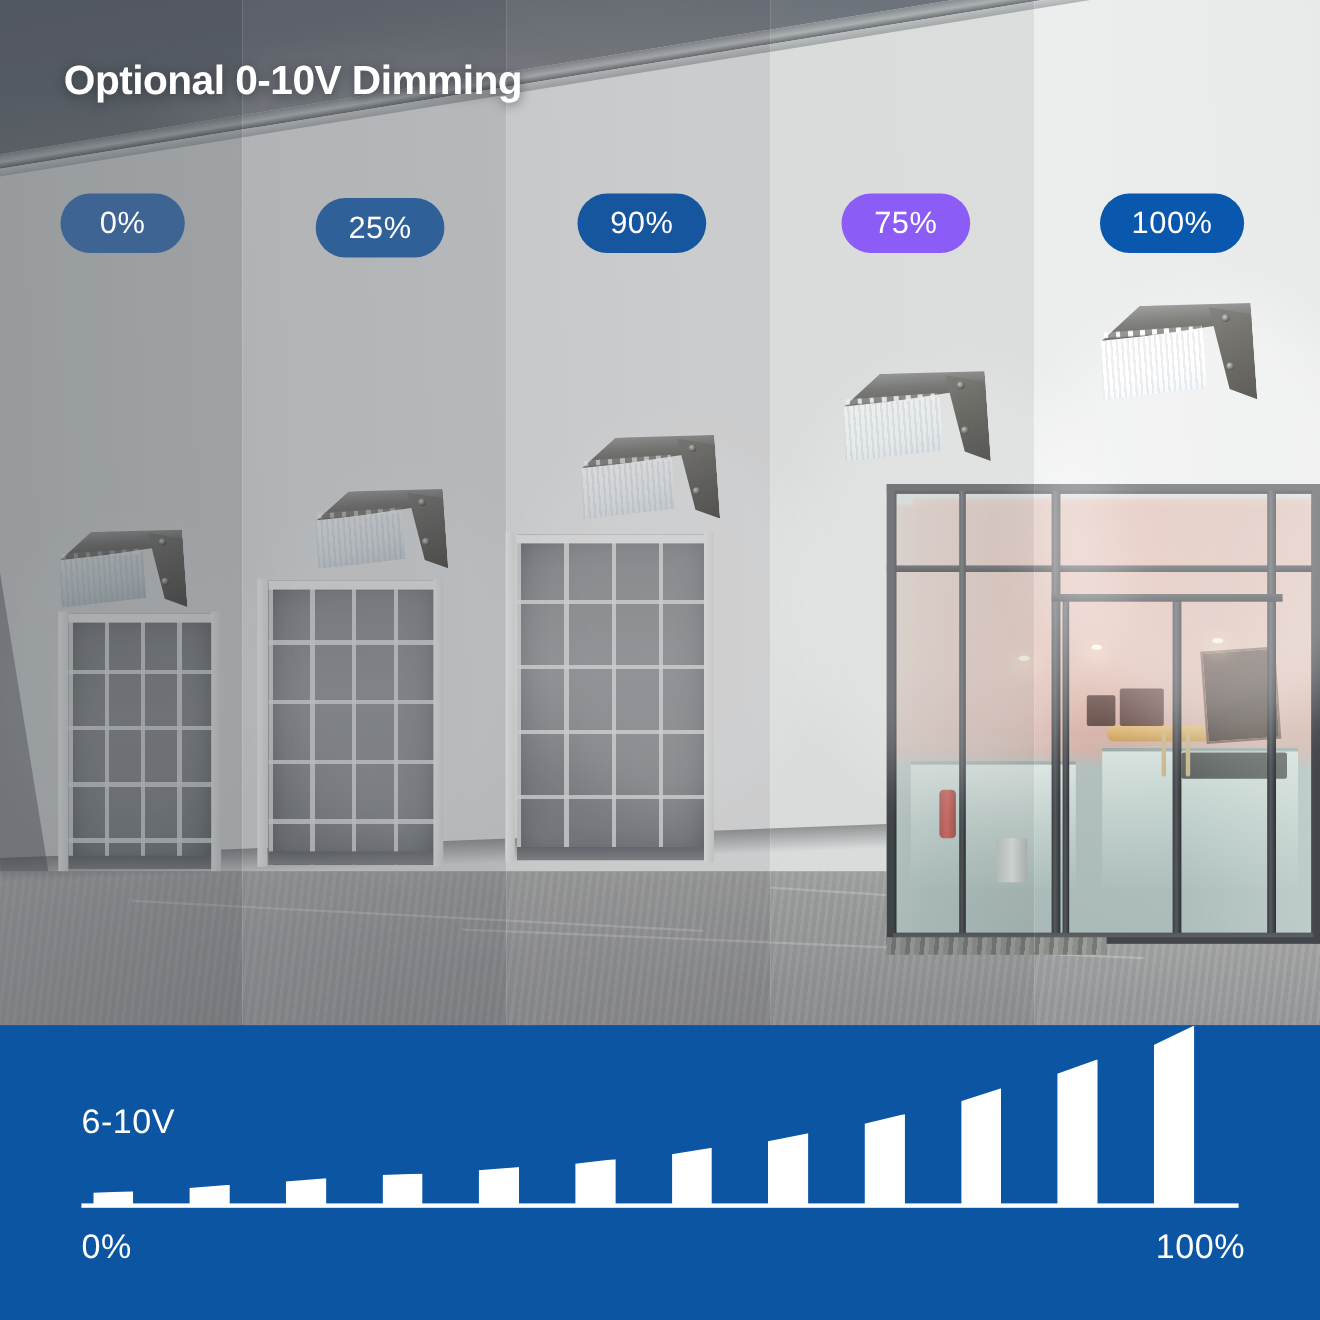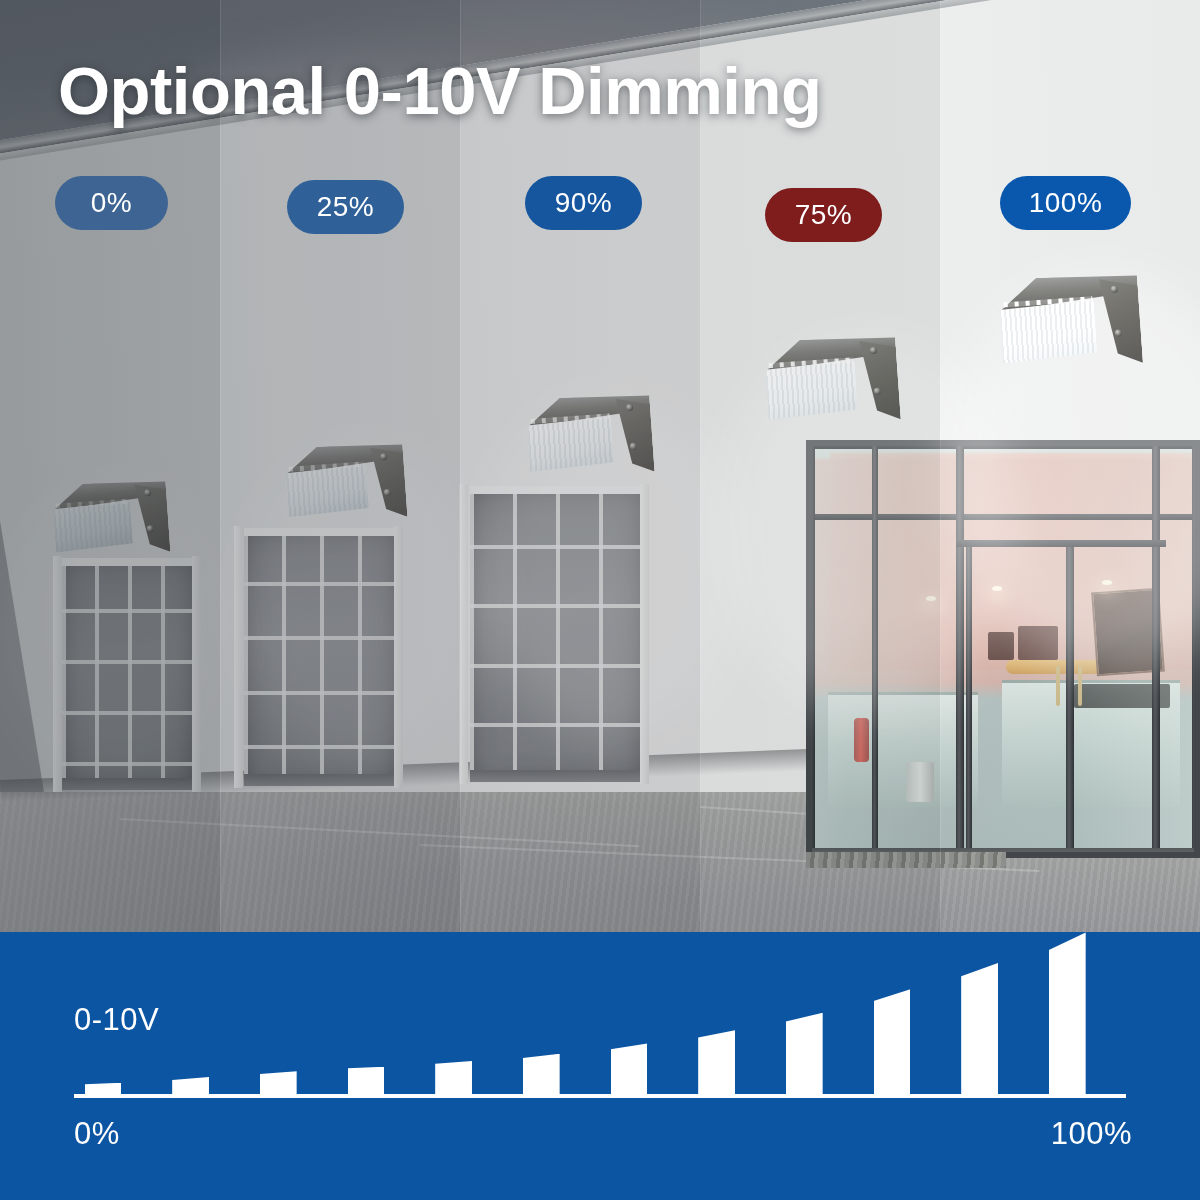--- a/index.html
+++ b/index.html
@@ -206,21 +206,21 @@
     pointer-events:none;
   }
   .panel-edge{
     position:absolute;top:0;width:1px;height:932px;
     background:rgba(255,255,255,.10);
   }
 
   
   .title{
     position:absolute;left:58px;top:52px;
-    font-size:67px;font-weight:bold;letter-spacing:-.5px;
+    font-size:37px;font-weight:bold;letter-spacing:-.5px;
     color:#ffffff;
     text-shadow:0 2px 10px rgba(30,34,40,.55);
     white-space:nowrap;
   }
 
   
   .badge{
     position:absolute;
     display:flex;align-items:center;justify-content:center;
     height:54px;border-radius:27px;
@@ -409,30 +409,30 @@
 
   <div class="badge" style="left:55px;top:176px;width:113px;background:#3d6492;">
     <span>0%</span>
   </div>
   <div class="badge" style="left:287px;top:180px;width:117px;background:#2f6198;">
     <span>25%</span>
   </div>
   <div class="badge" style="left:525px;top:176px;width:117px;background:#15569f;">
     <span>90%</span>
   </div>
-  <div class="badge" style="left:765px;top:188px;width:117px;background:#7f1d1d;">
+  <div class="badge" style="left:765px;top:176px;width:117px;background:#8b5cf6;">
     <span>75%</span>
   </div>
   <div class="badge" style="left:1000px;top:176px;width:131px;background:#0a58ad;">
     <span>100%</span>
   </div>
 
   <div class="bluebar"></div>
 
-  <div class="bb-label">0-10V</div>
+  <div class="bb-label">6-10V</div>
 
   <div id="bars">
       <div class="bb-bar" style="left: 84.52px; top: 1082.85px; width: 36.82px; height: 13.1478px; clip-path: polygon(0% 11.11%, 100% 0%, 100% 100%, 0% 100%);"></div>
       <div class="bb-bar" style="left: 172.187px; top: 1077.01px; width: 36.82px; height: 18.9913px; clip-path: polygon(0% 15.38%, 100% 0%, 100% 100%, 0% 100%);"></div>
       <div class="bb-bar" style="left: 259.853px; top: 1071.17px; width: 36.82px; height: 24.8348px; clip-path: polygon(0% 11.76%, 100% 0%, 100% 100%, 0% 100%);"></div>
       <div class="bb-bar" style="left: 347.52px; top: 1066.78px; width: 36.82px; height: 29.2174px; clip-path: polygon(0% 5%, 100% 0%, 100% 100%, 0% 100%);"></div>
       <div class="bb-bar" style="left: 435.187px; top: 1060.94px; width: 36.82px; height: 35.0609px; clip-path: polygon(0% 8.33%, 100% 0%, 100% 100%, 0% 100%);"></div>
       <div class="bb-bar" style="left: 522.853px; top: 1053.63px; width: 36.82px; height: 42.3652px; clip-path: polygon(0% 10.34%, 100% 0%, 100% 100%, 0% 100%);"></div>
       <div class="bb-bar" style="left: 610.52px; top: 1043.41px; width: 36.82px; height: 52.5913px; clip-path: polygon(0% 11.11%, 100% 0%, 100% 100%, 0% 100%);"></div>
       <div class="bb-bar" style="left: 698.187px; top: 1030.26px; width: 36.82px; height: 65.7391px; clip-path: polygon(0% 11.11%, 100% 0%, 100% 100%, 0% 100%);"></div>

